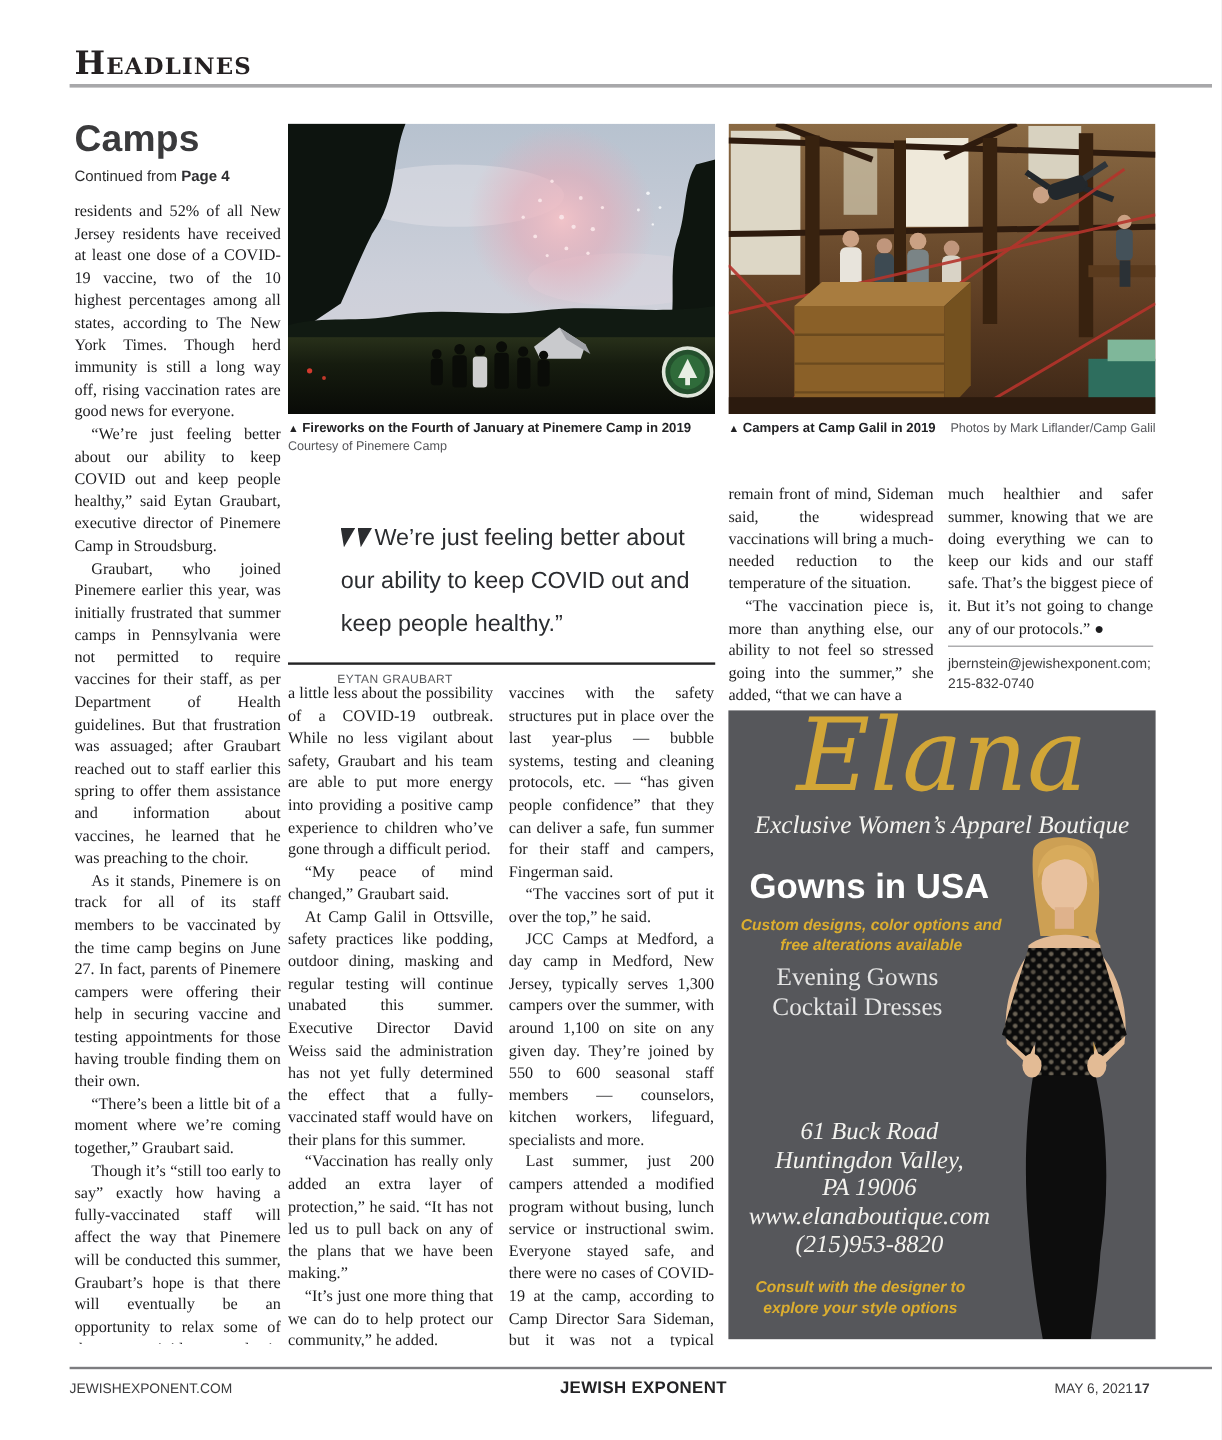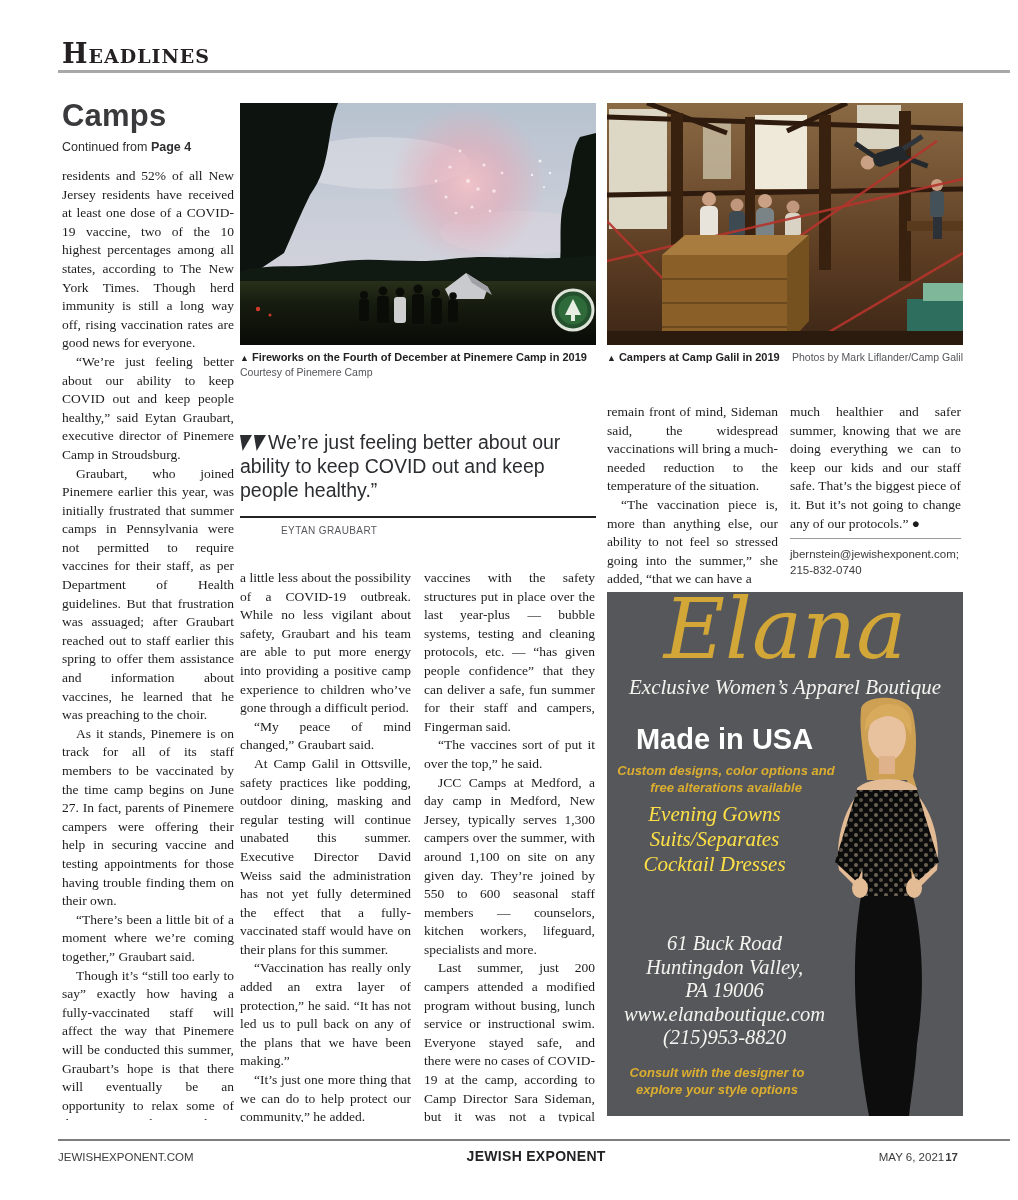--- a/index.html
+++ b/index.html
@@ -47,42 +47,42 @@
   
   .caption-block { position:absolute; top:351px; width:356px; font-family:"Liberation Sans", sans-serif; }
   .cap-left { left:240px; }
   .cap-right { left:607px; display:flex; justify-content:space-between; align-items:flex-end; }
   .cap-line { font-size:11px; font-weight:bold; color:#232325; }
   .cap-marker { font-size:9px; margin-right:3px; }
   .credit { font-size:10.5px; color:#55565a; font-weight:normal; }
   .cap-left .credit { display:block; margin-top:3px; }
   
   .pullquote { position:absolute; left:240px; top:430px; width:356px; font-family:"Liberation Sans", sans-serif; }
-  .pq-text { font-size:19.5px; line-height:24px; color:#2b2d30; }
+  .pq-text { font-size:19.5px; line-height:36px; color:#2b2d30;margin-left:44px; }
   .pq-glyph { display:inline-block; width:12px; height:16px; background:#2b2d30;
               clip-path:polygon(0 0,100% 0,22% 100%); margin-right:2px; transform:translateY(2px); }
   .pq-rule { margin-top:14px; height:2px; background:#232325; }
   .pq-attr { margin-top:7px; font-size:10px; letter-spacing:.4px; color:#55575b;padding-left:41px; }
   
   .contact { position:absolute; left:790px; top:538px; width:171px;
              font-family:"Liberation Sans", sans-serif; font-size:11.5px; line-height:16px; color:#3a3a3c; }
   .contact-rule { height:1px; background:#9a9a9c; margin-bottom:7px; }
   
   .ad { position:absolute; left:607px; top:592px; width:356px; height:524px; background:#56575b; overflow:hidden;padding-left:16px; }
   .ad-brand { position:absolute; left:0; top:-12px; width:100%; text-align:center;
               font-family:"DejaVu Serif", serif; font-style:italic; font-size:84px; color:#d2a637; }
   .ad-tagline { position:absolute; left:0; top:83px; width:100%; text-align:center;
                 font-family:"Liberation Serif", serif; font-style:italic; font-size:21px; color:#f4f3ef; }
   .ad-headline { position:absolute; left:0; top:131px; width:235px; text-align:center;
                  font-family:"Liberation Sans", sans-serif; font-weight:bold; font-size:29px; color:#ffffff; }
   .ad-subhead { position:absolute; left:10px; top:170px; width:218px; text-align:center;
                 font-family:"Liberation Sans", sans-serif; font-weight:bold; font-style:italic;
                 font-size:13px; line-height:17px; color:#dcae2f; }
   .ad-services { position:absolute; left:0; top:210px; width:215px; text-align:center;
-                 font-family:"Liberation Serif", serif; font-style:italic; font-size:21px; line-height:25px; color:#fde047; }
+                 font-family:"Liberation Serif", serif; font-size:21px; line-height:25px; color:#e5e5e5; }
   .ad-address { position:absolute; left:0; top:340px; width:235px; text-align:center;
                 font-family:"Liberation Serif", serif; font-style:italic; font-size:20.5px; line-height:23.5px; color:#f4f3ef; }
   .ad-note { position:absolute; left:5px; top:472px; width:210px; text-align:center;
              font-family:"Liberation Sans", sans-serif; font-weight:bold; font-style:italic;
              font-size:13px; line-height:17px; color:#dcae2f; }
   .ad-model { position:absolute; right:0; top:100px; }
   
   .rule-bottom { position:absolute; left:58px; top:1139px; width:952px; height:2px; background:#7d7d80; }
   .footer-row { position:absolute; left:58px; top:1148px; width:900px;
                 display:flex; justify-content:space-between; align-items:baseline;
@@ -256,21 +256,21 @@
       </g>
 
       <rect x="300" y="196" width="56" height="46" fill="#2e6e5e"></rect>
       <rect x="316" y="180" width="40" height="18" fill="#7fb79a"></rect>
       <rect y="228" width="356" height="14" fill="#2b1a0e"></rect>
     </svg>
   </div>
 
   <div class="caption-block cap-left">
     <div class="cap-line">
-      <span class="cap-marker">▲</span><span>Fireworks on the Fourth of December at Pinemere Camp in 2019</span>
+      <span class="cap-marker">▲</span><span>Fireworks on the Fourth of January at Pinemere Camp in 2019</span>
     </div>
     <span class="credit">Courtesy of Pinemere Camp</span>
   </div>
   <div class="caption-block cap-right">
     <div class="cap-line">
       <span class="cap-marker">▲</span><span>Campers at Camp Galil in 2019</span>
     </div>
     <span class="credit">Photos by Mark Liflander/Camp Galil</span>
   </div>
 
@@ -318,26 +318,25 @@
 
   <div class="contact">
     <div class="contact-rule"></div>
     <div>jbernstein@jewishexponent.com;</div>
     <div>215-832-0740</div>
   </div>
 
   <div class="ad">
     <div class="ad-brand">Elana</div>
     <div class="ad-tagline">Exclusive Women’s Apparel Boutique</div>
-    <div class="ad-headline">Made in USA</div>
+    <div class="ad-headline">Gowns in USA</div>
     <div class="ad-subhead">Custom designs, color options and free alterations available</div>
     <div class="ad-services">
 
     <div>Evening Gowns</div>
-        <div>Suits/Separates</div>
         <div>Cocktail Dresses</div>
       </div>
     <div class="ad-address">
 
     <div>61 Buck Road</div>
         <div>Huntingdon Valley,</div>
         <div>PA 19006</div>
         <div>www.elanaboutique.com</div>
         <div>(215)953-8820</div>
       </div>

